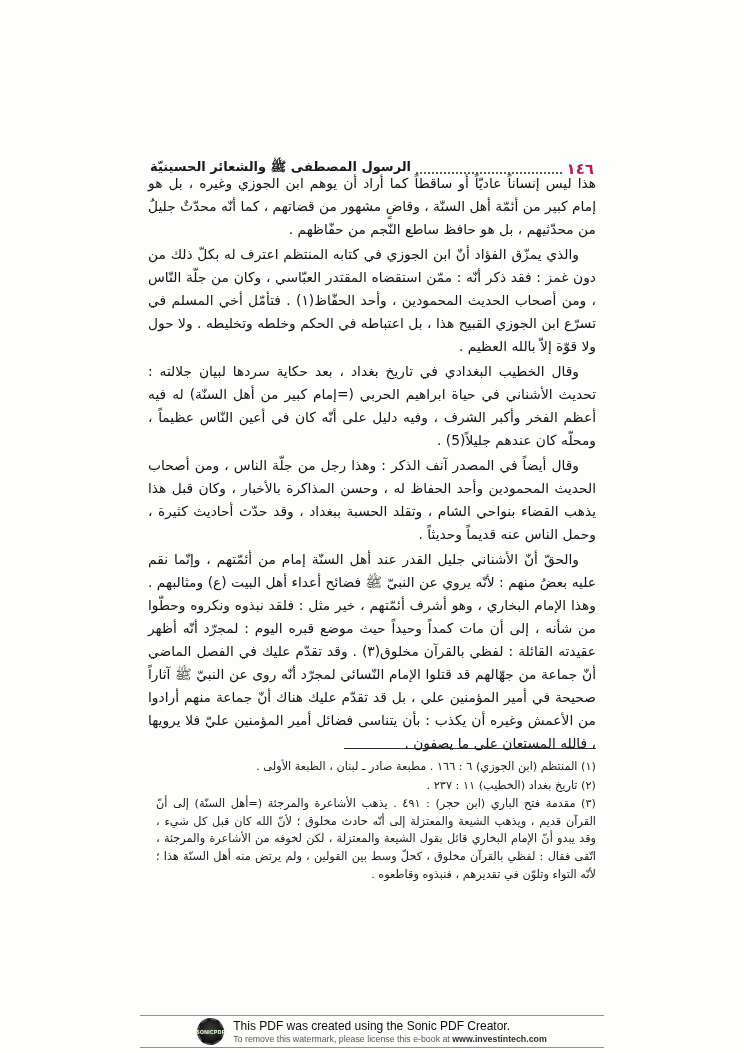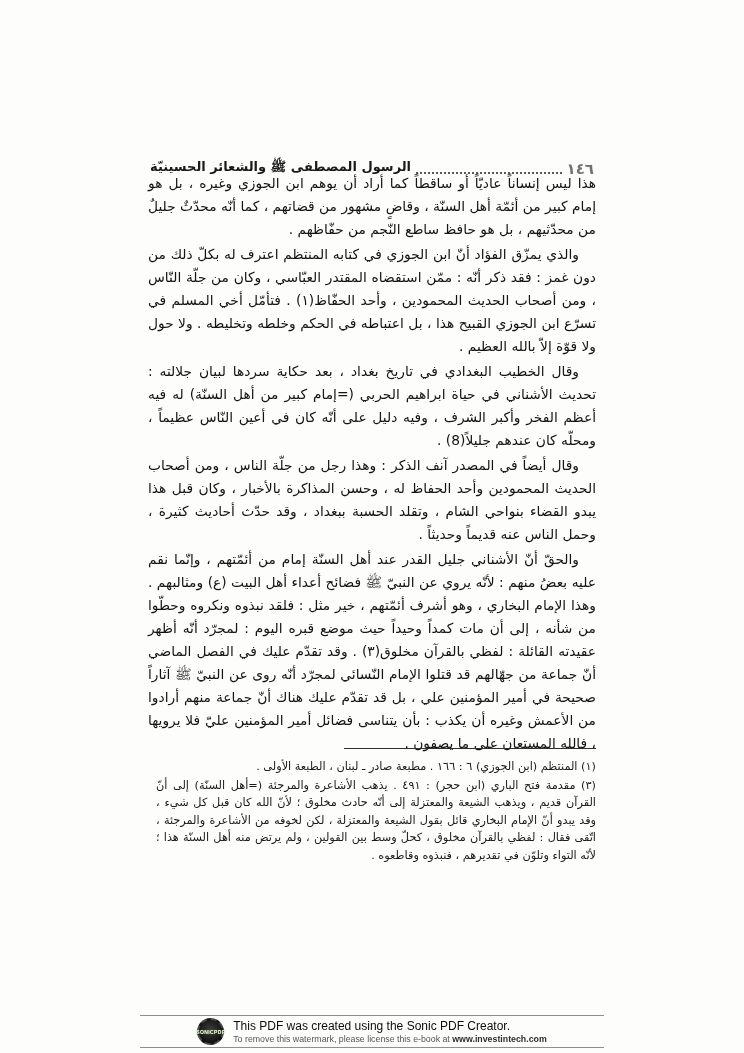--- a/index.html
+++ b/index.html
@@ -20,21 +20,21 @@
   }
   .header-title {
     direction: rtl; white-space: nowrap;
     font-size: 13px; font-weight: bold; color: #1a1a1a; margin-top: 28px;
   }
   .leader {
     flex: 1 1 auto; height: 0;
     border-bottom: 2px dotted #5a5a5a;
     margin: 0 5px 4px 5px;
   }
-  .page-number { font-size: 15px; font-weight: bold; color: #737373; }
+  .page-number { font-size: 15px; font-weight: bold; color: #be185d; }
 
   
   .body-text {
     position: absolute; top: 172px; right: 148px; width: 448px;
     direction: rtl; text-align: justify;
     font-size: 13.8px; line-height: 23px; color: #141414;
   }
   .body-text p { margin-bottom: 2px; text-indent: 17px; }
   .body-text p.no-indent { text-indent: 0; }
 
@@ -77,28 +77,29 @@
 
   <div class="header">
     <div class="header-title">الرسول المصطفى ﷺ والشعائر الحسينيّة</div>
     <div class="leader"></div>
     <div class="page-number">١٤٦</div>
   </div>
 
   <div class="body-text" dir="rtl">
     <p class="no-indent">هذا ليس إنساناً عاديّاً أو ساقطاً كما أراد أن يوهم ابن الجوزي وغيره ، بل هو إمام كبير من أئمّة أهل السنّة ، وقاضٍ مشهور من قضاتهم ، كما أنّه محدّثٌ جليلٌ من محدّثيهم ، بل هو حافظ ساطع النّجم من حفّاظهم .</p>
     <p>والذي يمزّق الفؤاد أنّ ابن الجوزي في كتابه المنتظم اعترف له بكلّ ذلك من دون غمز : فقد ذكر أنّه : ممّن استقضاه المقتدر العبّاسي ، وكان من جلّة النّاس ، ومن أصحاب الحديث المحمودين ، وأحد الحفّاظ(١) . فتأمّل أخي المسلم في تسرّع ابن الجوزي القبيح هذا ، بل اعتباطه في الحكم وخلطه وتخليطه . ولا حول ولا قوّة إلاّ بالله العظيم .</p>
-    <p>وقال الخطيب البغدادي في تاريخ بغداد ، بعد حكاية سردها لبيان جلالته : تحديث الأشناني في حياة ابراهيم الحربي (=إمام كبير من أهل السنّة) له فيه أعظم الفخر وأكبر الشرف ، وفيه دليل على أنّه كان في أعين النّاس عظيماً ، ومحلّه كان عندهم جليلاً(8) .</p>
-    <p>وقال أيضاً في المصدر آنف الذكر : وهذا رجل من جلّة الناس ، ومن أصحاب الحديث المحمودين وأحد الحفاظ له ، وحسن المذاكرة بالأخبار ، وكان قبل هذا يبدو القضاء بنواحي الشام ، وتقلد الحسبة ببغداد ، وقد حدّث أحاديث كثيرة ، وحمل الناس عنه قديماً وحديثاً .</p>
+    <p>وقال الخطيب البغدادي في تاريخ بغداد ، بعد حكاية سردها لبيان جلالته : تحديث الأشناني في حياة ابراهيم الحربي (=إمام كبير من أهل السنّة) له فيه أعظم الفخر وأكبر الشرف ، وفيه دليل على أنّه كان في أعين النّاس عظيماً ، ومحلّه كان عندهم جليلاً(5) .</p>
+    <p>وقال أيضاً في المصدر آنف الذكر : وهذا رجل من جلّة الناس ، ومن أصحاب الحديث المحمودين وأحد الحفاظ له ، وحسن المذاكرة بالأخبار ، وكان قبل هذا يذهب القضاء بنواحي الشام ، وتقلد الحسبة ببغداد ، وقد حدّث أحاديث كثيرة ، وحمل الناس عنه قديماً وحديثاً .</p>
     <p>والحقّ أنّ الأشناني جليل القدر عند أهل السنّة إمام من أئمّتهم ، وإنّما نقم عليه بعضُ منهم : لأنّه يروي عن النبيّ ﷺ فضائح أعداء أهل البيت (ع) ومثالبهم . وهذا الإمام البخاري ، وهو أشرف أئمّتهم ، خير مثل : فلقد نبذوه ونكروه وحطّوا من شأنه ، إلى أن مات كمداً وحيداً حيث موضع قبره اليوم : لمجرّد أنّه أظهر عقيدته القائلة : لفظي بالقرآن مخلوق(٣) . وقد تقدّم عليك في الفصل الماضي أنّ جماعة من جهّالهم قد قتلوا الإمام النّسائي لمجرّد أنّه روى عن النبيّ ﷺ آثاراً صحيحة في أمير المؤمنين علي ، بل قد تقدّم عليك هناك أنّ جماعة منهم أرادوا من الأعمش وغيره أن يكذب : بأن يتناسى فضائل أمير المؤمنين عليّ فلا يرويها ، فالله المستعان على ما يصفون .</p>
   </div>
 
   <div class="footnotes" dir="rtl">
     <div class="fn-sep"></div>
     <p>(١) المنتظم (ابن الجوزي) ٦ : ١٦٦ . مطبعة صادر ـ لبنان ، الطبعة الأولى .</p>
+    <p>(٢) تاريخ بغداد (الخطيب) ١١ : ٢٣٧ .</p>
     <p>(٣) مقدمة فتح الباري (ابن حجر) : ٤٩١ . يذهب الأشاعرة والمرجئة (=أهل السنّة) إلى أنّ القرآن قديم ، ويذهب الشيعة والمعتزلة إلى أنّه حادث مخلوق ؛ لأنّ الله كان قبل كل شيء ، وقد يبدو أنّ الإمام البخاري قائل بقول الشيعة والمعتزلة ، لكن لخوفه من الأشاعرة والمرجئة ، اتّقى فقال : لفظي بالقرآن مخلوق ، كحلّ وسط بين القولين ، ولم يرتض منه أهل السنّة هذا ؛ لأنّه التواء وتلوّن في تقديرهم ، فنبذوه وقاطعوه .</p>
   </div>
 
   <div class="footer">
     <div class="logo">
       <span class="logo-text">SONICPDF</span>
     </div>
     <div class="footer-textblock">
       <div class="footer-line1">This PDF was created using the Sonic PDF Creator.</div>
       <div class="footer-line2"><span>To remove this watermark, please license this e-book at </span><span class="link">www.investintech.com</span></div>

